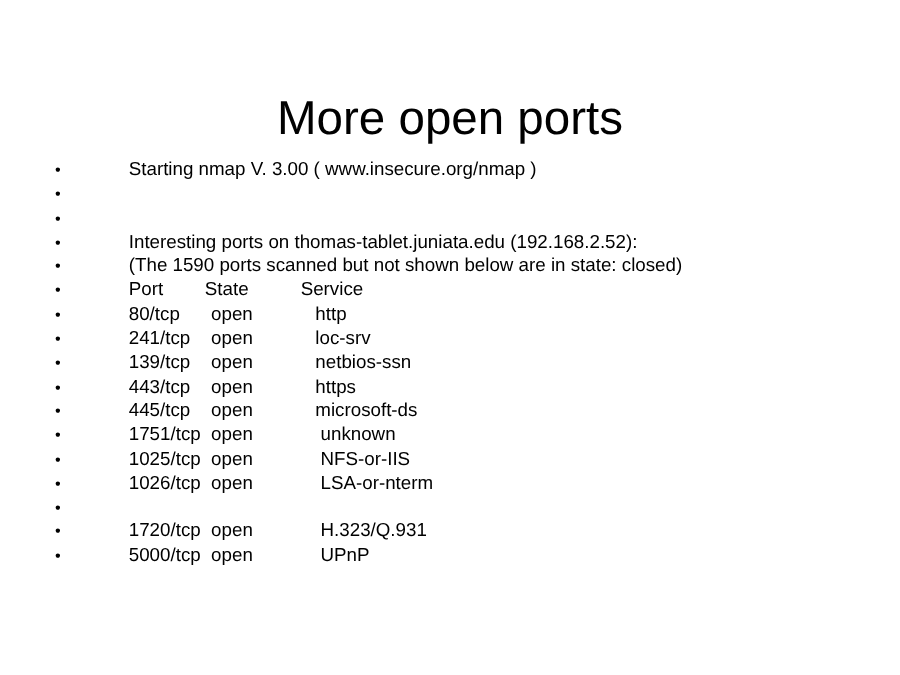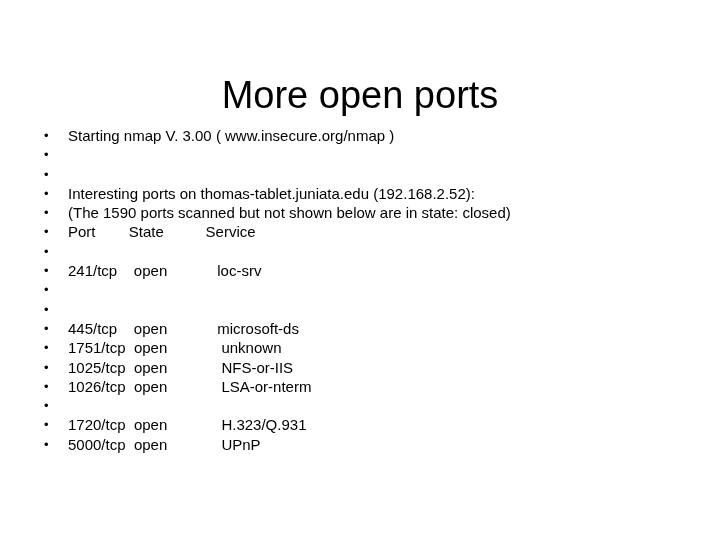--- a/index.html
+++ b/index.html
@@ -58,41 +58,42 @@
     width: 10px;
     height: 19.3px;
     line-height: 19.3px;
     font-size: 13px;
     color: #000000;
     text-align: left;
   }
   .bullet-text {
     display: inline-block;
     white-space: pre;
+    margin-left: 35px;
   }
   
 </style>
 </head>
 <body>
 
 <div id="slide">
 
   <h1 id="slide-title">More open ports</h1>
 
   <ul id="bullet-list">
       <li class="bullet-line"><span class="bullet-marker">•</span><span class="bullet-text">Starting nmap V. 3.00 ( www.insecure.org/nmap )</span></li>
       <li class="bullet-line"><span class="bullet-marker">•</span></li>
       <li class="bullet-line"><span class="bullet-marker">•</span></li>
       <li class="bullet-line"><span class="bullet-marker">•</span><span class="bullet-text">Interesting ports on thomas-tablet.juniata.edu (192.168.2.52):</span></li>
       <li class="bullet-line"><span class="bullet-marker">•</span><span class="bullet-text">(The 1590 ports scanned but not shown below are in state: closed)</span></li>
       <li class="bullet-line"><span class="bullet-marker">•</span><span class="bullet-text">Port        State          Service</span></li>
-      <li class="bullet-line"><span class="bullet-marker">•</span></li>
+      <li class="bullet-line"><span class="bullet-marker">•</span><span class="bullet-text">80/tcp      open            http</span></li>
       <li class="bullet-line"><span class="bullet-marker">•</span><span class="bullet-text">241/tcp    open            loc-srv</span></li>
-      <li class="bullet-line"><span class="bullet-marker">•</span></li>
-      <li class="bullet-line"><span class="bullet-marker">•</span></li>
+      <li class="bullet-line"><span class="bullet-marker">•</span><span class="bullet-text">139/tcp    open            netbios-ssn</span></li>
+      <li class="bullet-line"><span class="bullet-marker">•</span><span class="bullet-text">443/tcp    open            https</span></li>
       <li class="bullet-line"><span class="bullet-marker">•</span><span class="bullet-text">445/tcp    open            microsoft-ds</span></li>
       <li class="bullet-line"><span class="bullet-marker">•</span><span class="bullet-text">1751/tcp  open             unknown</span></li>
       <li class="bullet-line"><span class="bullet-marker">•</span><span class="bullet-text">1025/tcp  open             NFS-or-IIS</span></li>
       <li class="bullet-line"><span class="bullet-marker">•</span><span class="bullet-text">1026/tcp  open             LSA-or-nterm</span></li>
       <li class="bullet-line"><span class="bullet-marker">•</span></li>
       <li class="bullet-line"><span class="bullet-marker">•</span><span class="bullet-text">1720/tcp  open             H.323/Q.931</span></li>
       <li class="bullet-line"><span class="bullet-marker">•</span><span class="bullet-text">5000/tcp  open             UPnP</span></li>
     </ul>
 
 </div>

